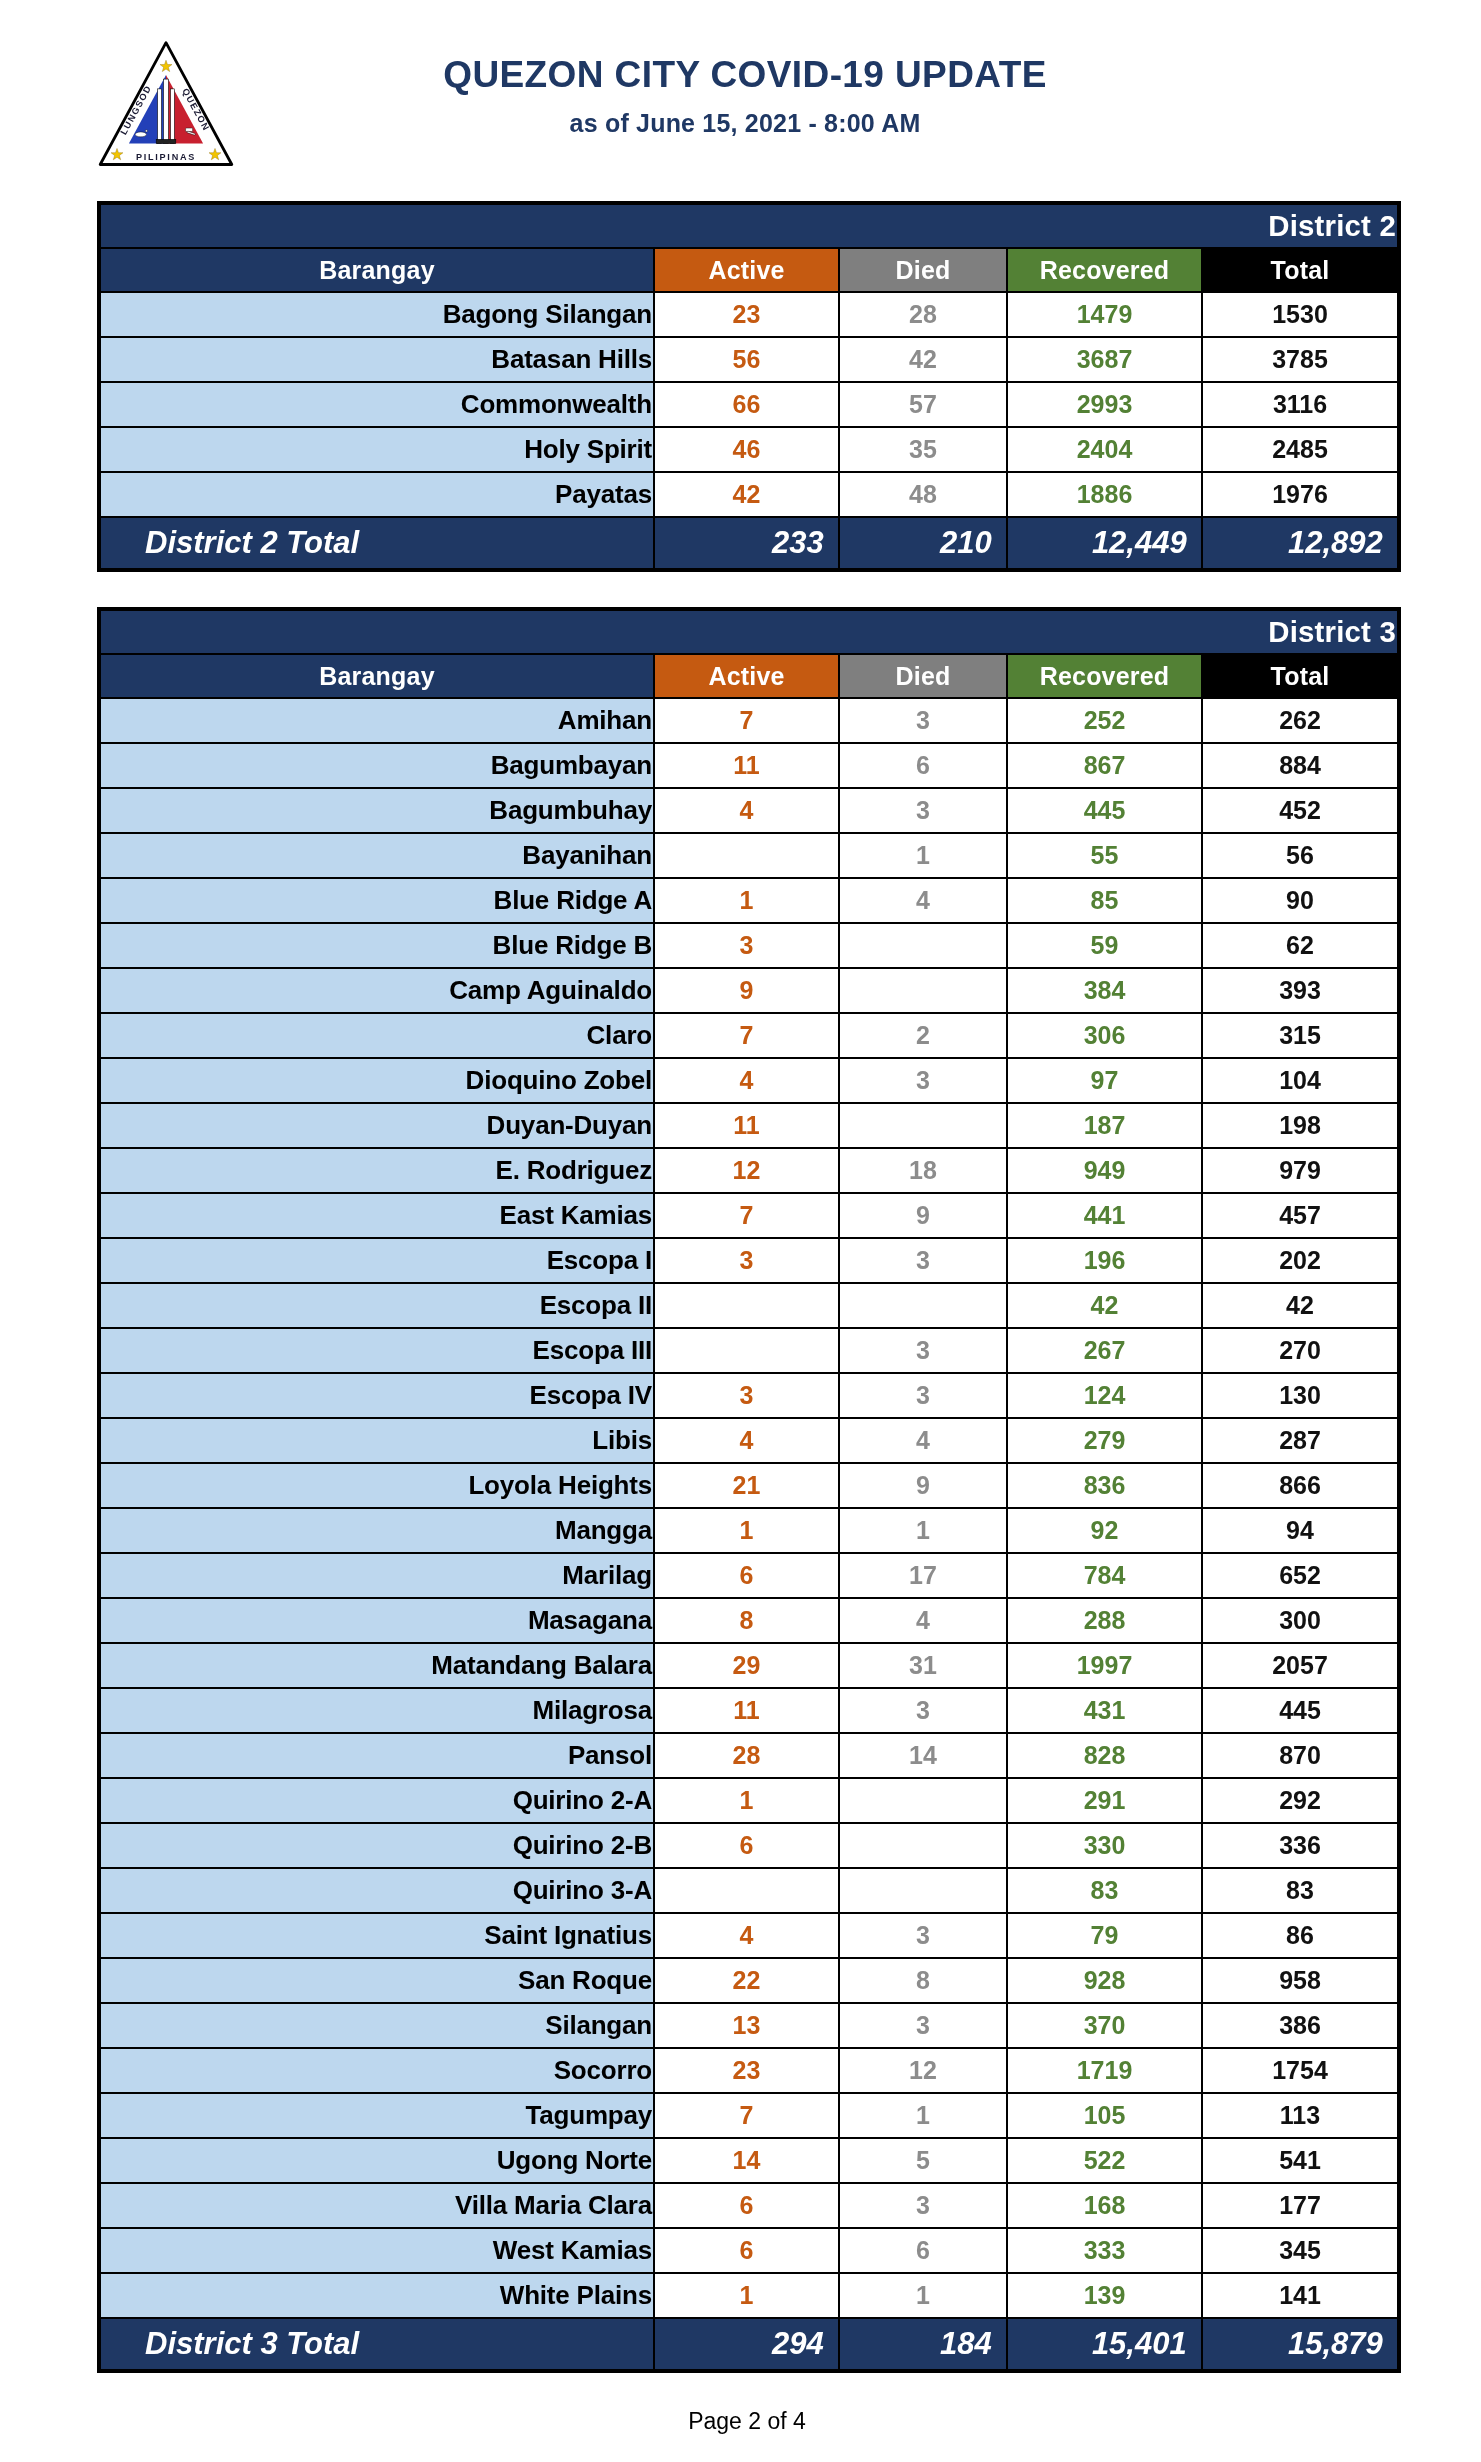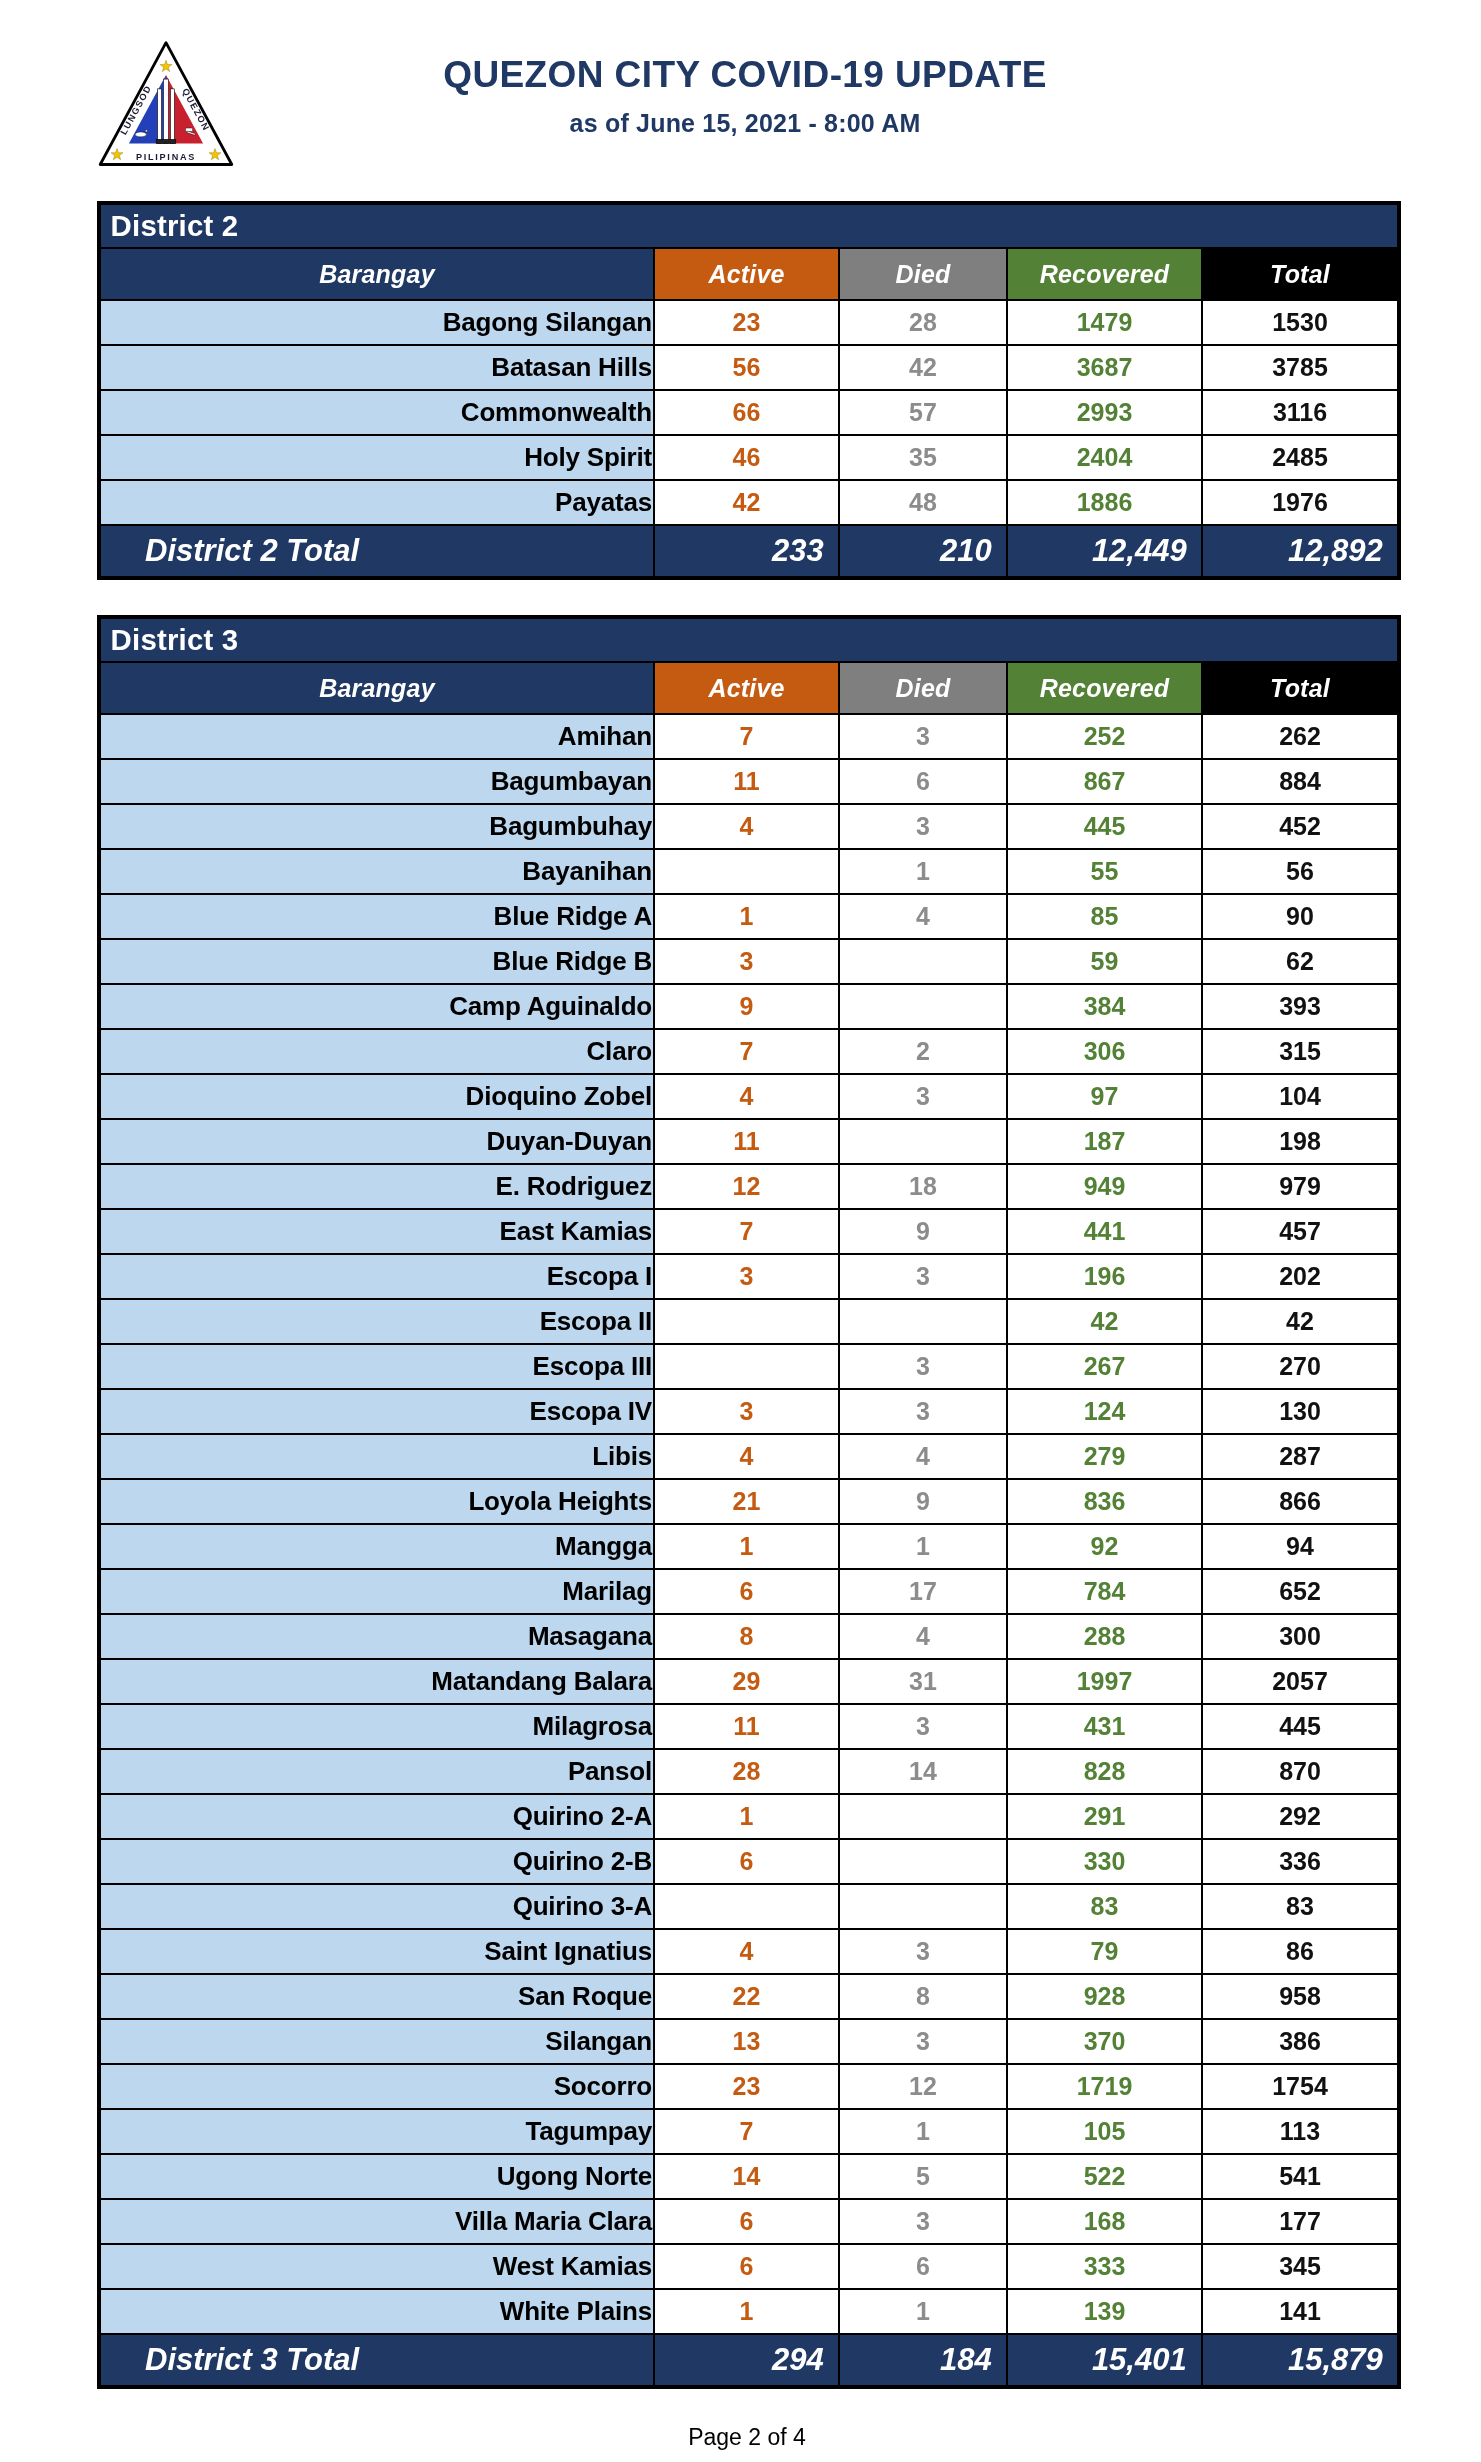--- a/index.html
+++ b/index.html
@@ -19,24 +19,24 @@
   .main-title{font-size:37px;font-weight:bold;letter-spacing:0.4px;}
   .sub-title{font-size:25px;font-weight:bold;margin-top:12.7px;letter-spacing:0.2px;}
 
   
   main{padding-left:97px;}
   section.district{margin-bottom:35px;}
   table.covid{border-collapse:collapse;table-layout:fixed;width:1300px;border:4.8px solid #000;}
   col.w-name{width:555px;} col.w-active{width:185px;} col.w-died{width:168px;}
   col.w-recovered{width:195px;} col.w-total{width:197px;}
 
-  th.district-th{background:var(--navy);color:#fff;text-align:left;font-size:29.4px;font-weight:bold;
+  th.district-th{background:var(--navy);color:#fff;text-align:right;font-size:29.4px;font-weight:bold;
     height:45px;padding-left:9.6px;border:2.4px solid #000;letter-spacing:0.2px;}
-  th.colhead{font-style:italic;color:#fff;font-size:25px;font-weight:bold;text-align:center;
-    height:52px;border:2.4px solid #000;letter-spacing:0.2px;}
+  th.colhead{color:#fff;font-size:25px;font-weight:bold;text-align:center;
+    height:44px;border:2.4px solid #000;letter-spacing:0.2px;}
   th.h-barangay{background:var(--navy);} th.h-active{background:var(--orange);}
   th.h-died{background:var(--gray);} th.h-recovered{background:var(--green);}
   th.h-total{background:var(--black);}
 
   tbody td{border:2.4px solid #000;height:45px;font-weight:bold;font-size:25px;text-align:center;background:#fff;}
   tbody td.c-name{background:var(--light-blue);text-align:right;padding-left:22px;font-size:26px;
     color:#000;letter-spacing:-0.2px;}
   tbody td.c-active{color:var(--orange);}
   tbody td.c-died{color:var(--gray-num);}
   tbody td.c-recovered{color:var(--green);}

